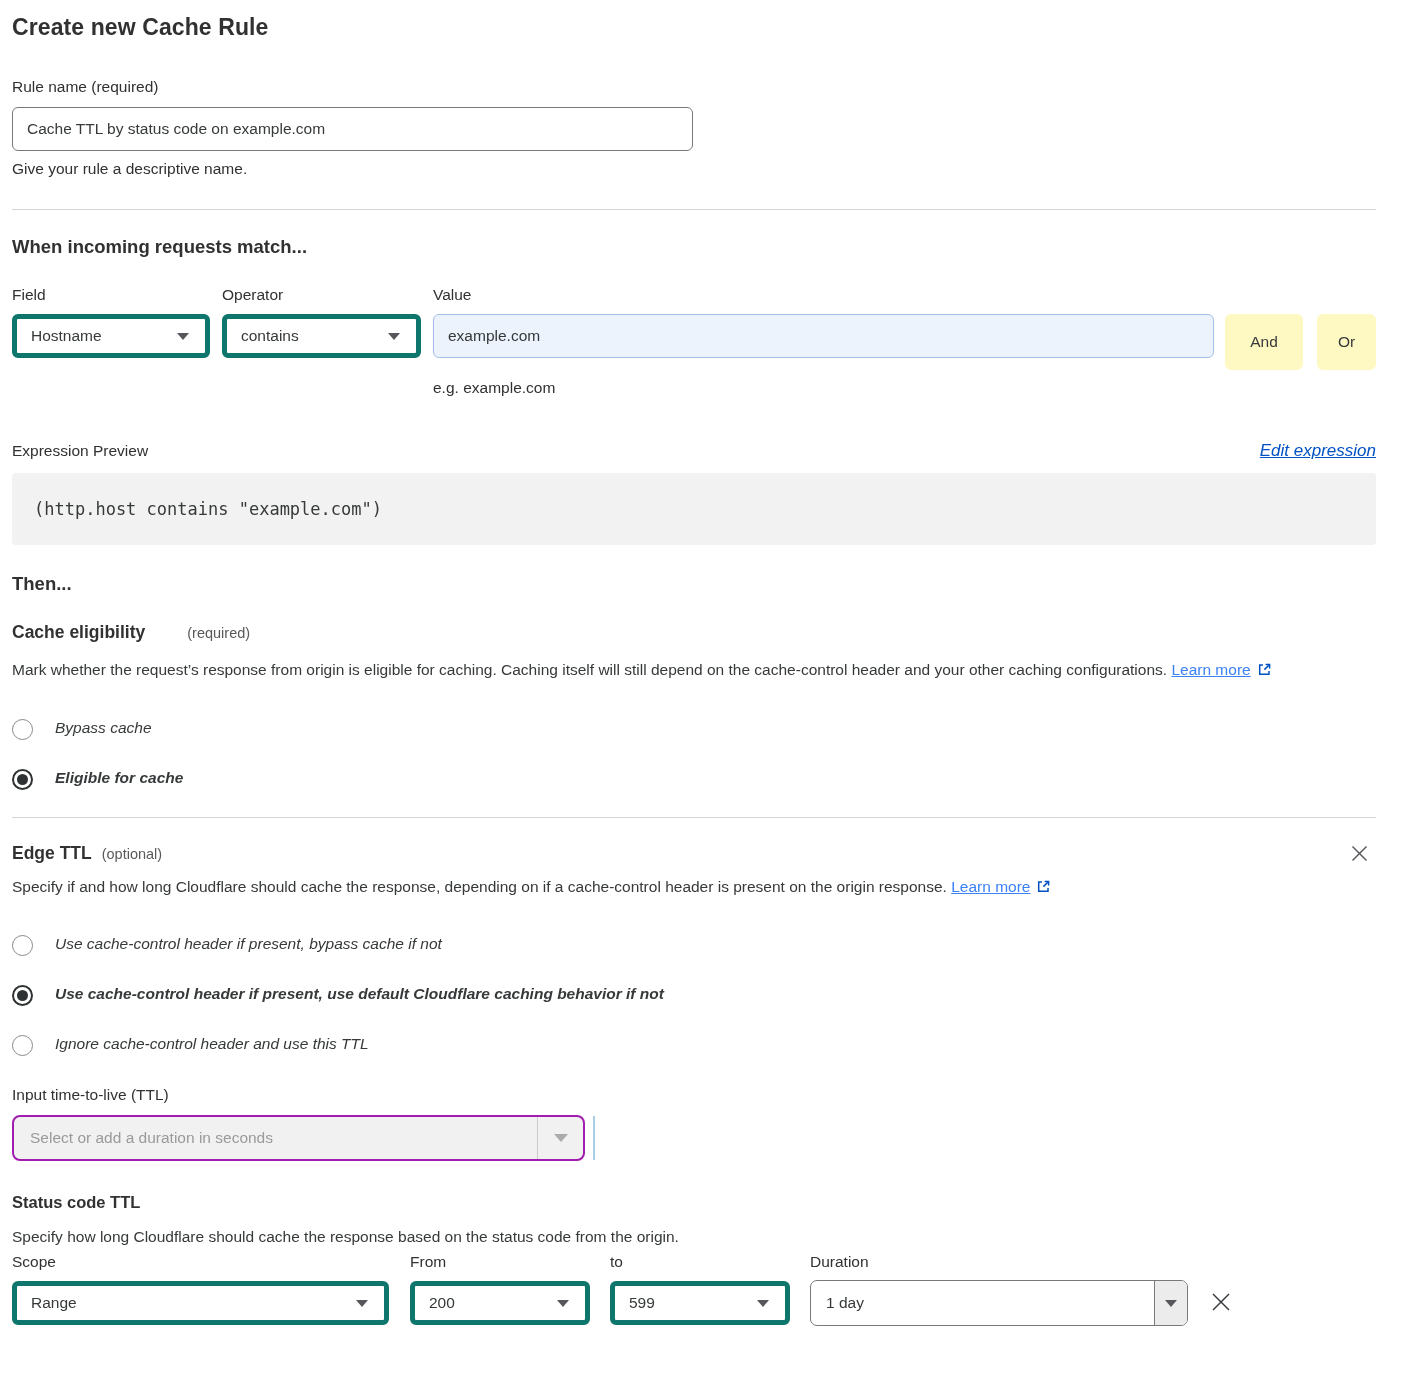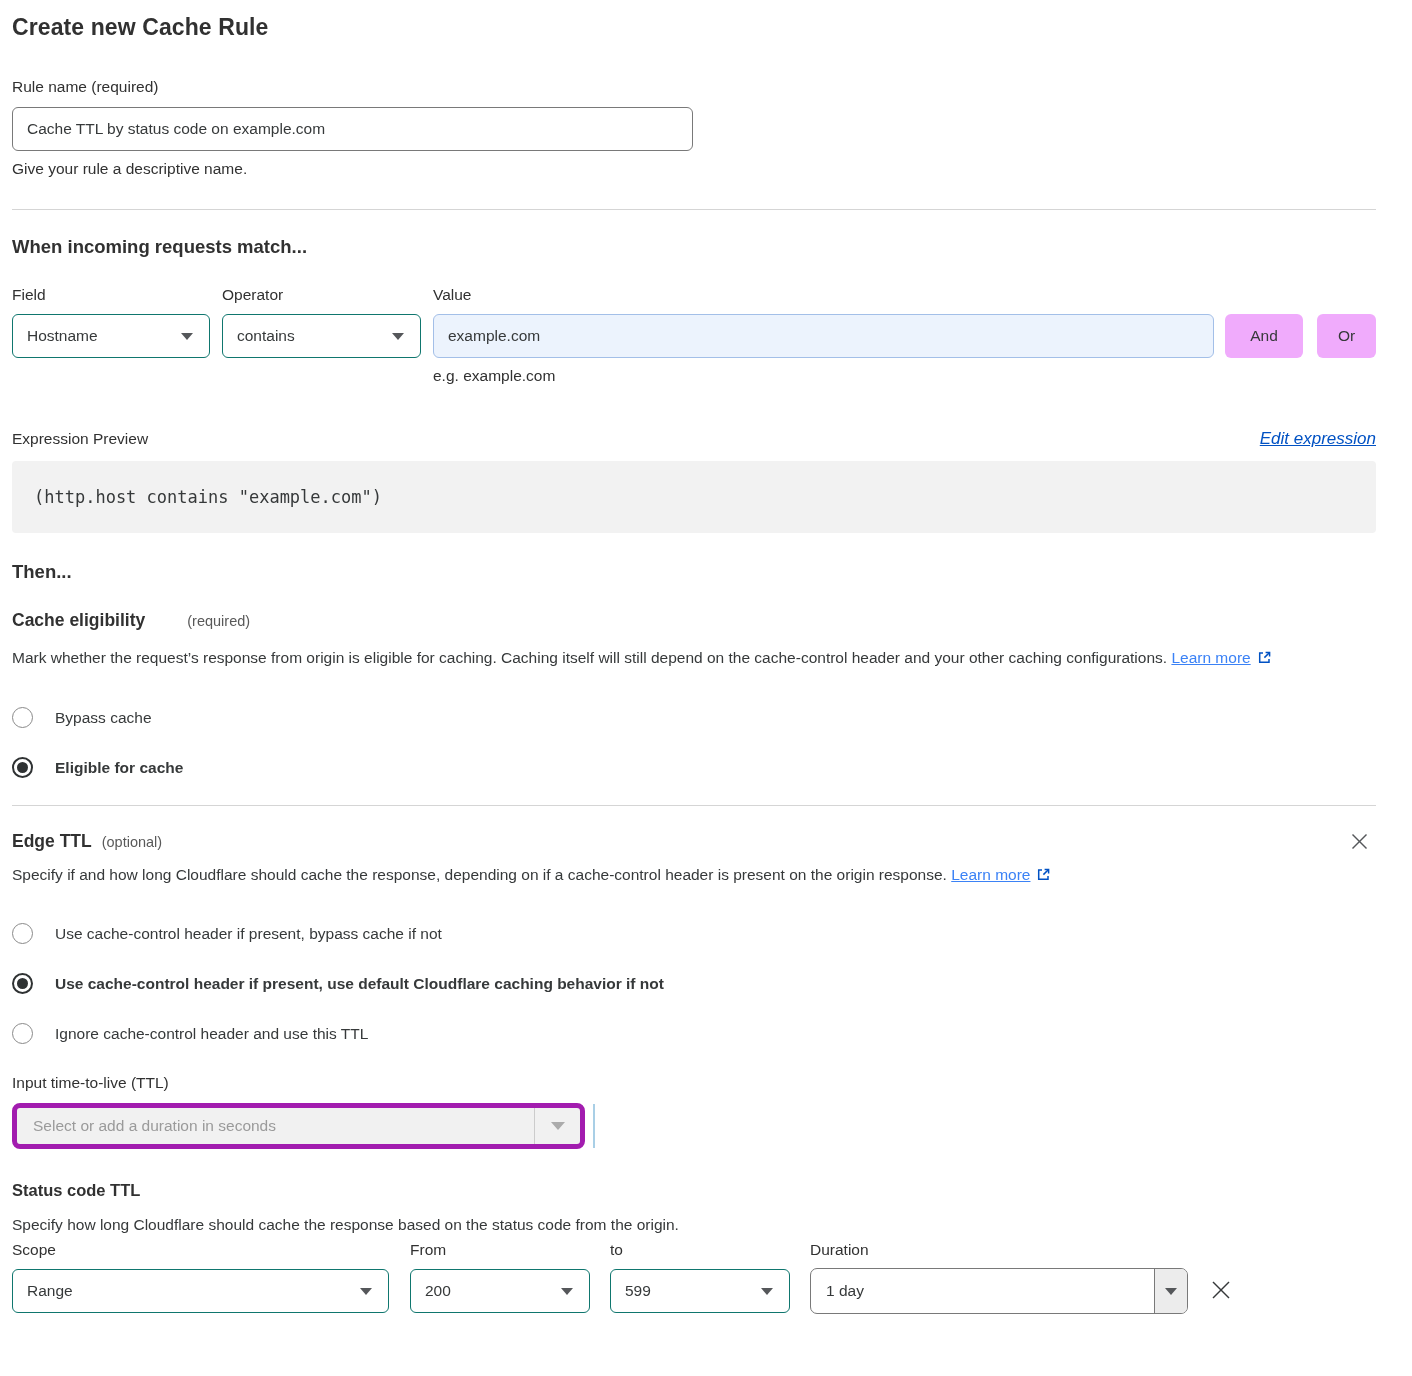--- a/index.html
+++ b/index.html
@@ -24,21 +24,21 @@
     font-family: "Liberation Sans", sans-serif;
     background:#fff; outline:none;
   }
 
   .divider { border:none; border-top:1px solid #d5d5d5; height:0; }
 
   h2.section-heading { font-size: 18.5px; font-weight: 700; color:#313131; }
 
   
   .select {
-    height: 44px; border:1px solid #0f766e; border-radius:6px;
+    height: 44px; border:5px solid #0f766e; border-radius:6px;
     background:#fff; display:flex; align-items:center;
     padding: 0 14px; font-size: 15.5px; color:#36393a;
     position: relative; cursor: pointer;
   }
   .select .caret {
     position:absolute; right: 16px; top: 50%; margin-top:-3px;
     width:0; height:0;
     border-left:6px solid transparent; border-right:6px solid transparent;
     border-top:7px solid #55575a;
   }
@@ -49,21 +49,21 @@
   .col-value   { width:781px; margin-right: 11px; }
 
   .value-input {
     width: 781px; height: 44px; border-radius:6px;
     border: 1px solid #a3bfe8; background: #ecf3fd;
     padding: 0 14px; font-size: 15.5px; color:#36393a;
     font-family:"Liberation Sans", sans-serif; outline:none;
     margin-right: 11px;
   }
   .btn-gray {
-    height: 44px; border:none; border-radius:6px; background:#f0abfc;
+    height: 56px; border:none; border-radius:6px; background:#fef9c3;
     font-size: 15.5px; color:#36393a; font-family:"Liberation Sans",sans-serif;
     cursor:pointer;
   }
   .btn-and { width: 78px; margin-right: 14px; }
   .btn-or  { width: 59px; }
 
   
   .expr-row { display:flex; justify-content:space-between; align-items:baseline; margin-top: 44px; }
   a.link { color:#0051c3; text-decoration: underline; font-size: 17px; cursor:pointer;font-style:italic; }
   .code-block {
@@ -77,42 +77,42 @@
   .sub-heading-row { display:flex; align-items:baseline; }
   .sub-heading { font-size: 17.5px; font-weight: 700; color:#313131; }
   .tag { font-size: 14.5px; color:#595959; margin-left: 10px; }
 
   p.desc { font-size: 15.5px; line-height: 28px; color:#36393a; margin-top: 13px; }
 
   .learnmore { color:#3b82f6; text-decoration: underline; cursor:pointer; }
   .ext-icon { display:inline-block; vertical-align:-2px; margin-left: 6px; }
 
   
-  .radio-row { display:flex; align-items:center; margin-top: 29px; cursor:pointer; }
+  .radio-row { display:flex; margin-top: 29px; cursor:pointer;font-style:italic; }
   .radio-circle {
     width: 21px; height: 21px; border-radius: 50%;
     border: 1.5px solid #8a8a8a; background:#fff; flex:none;
     position: relative;
   }
   .radio-circle.checked { border: 2px solid #2f3233; }
   .radio-circle.checked::after {
     content:""; position:absolute; left:50%; top:50%;
     width: 11px; height: 11px; margin:-5.5px 0 0 -5.5px;
     border-radius:50%; background:#2f3233;
   }
   .radio-label { font-size: 15.5px; margin-left: 22px; color:#36393a; }
   .radio-label.bold { font-weight: 700; }
 
   .section-header-row { display:flex; justify-content:space-between; align-items:flex-start; }
   .close-btn { background:none; border:none; cursor:pointer; padding: 2px; margin-right: 6px; }
 
   
   .ttl-row { display:flex; align-items:center; margin-top: 11px; }
   .combo-disabled {
-    width: 573px; height: 46px; border: 5px solid #a21caf; border-radius: 8px;
+    width: 573px; height: 46px; border: 2px solid #a21caf; border-radius: 8px;
     background:#f1f1f1; display:flex; align-items:center; position:relative;
   }
   .combo-disabled .placeholder { font-size: 15.5px; color:#9a9a9a; padding-left: 16px; }
   .combo-disabled .arrow-section {
     position:absolute; right:0; top:0; bottom:0; width: 46px;
     border-left: 1px solid #cccccc; display:flex; align-items:center; justify-content:center;
   }
   .caret-gray {
     width:0;height:0;border-left:7px solid transparent;border-right:7px solid transparent;
     border-top:8px solid #ababab;

